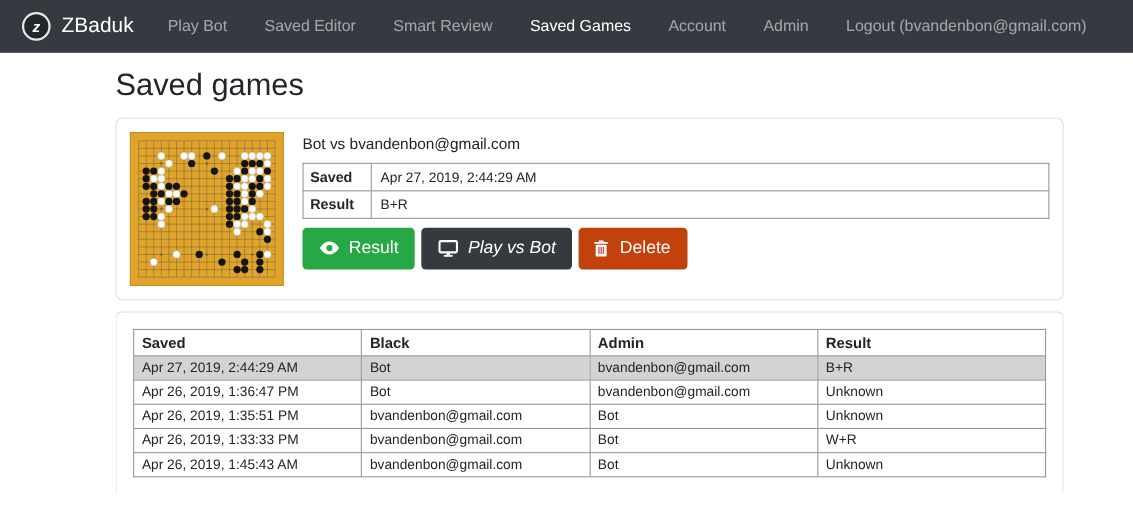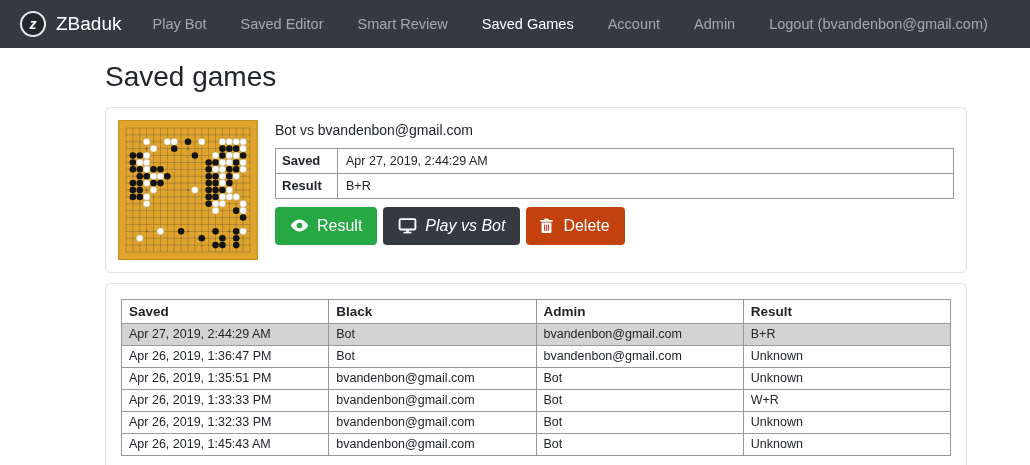--- a/index.html
+++ b/index.html
@@ -303,26 +303,20 @@
           <td>Bot</td>
           <td>Unknown</td>
         </tr>
         <tr>
           <td>Apr 26, 2019, 1:33:33 PM</td>
           <td>bvandenbon@gmail.com</td>
           <td>Bot</td>
           <td>W+R</td>
         </tr>
         <tr>
-          <td>Apr 26, 2019, 1:32:33 PM</td>
-          <td>bvandenbon@gmail.com</td>
-          <td>Bot</td>
-          <td>Unknown</td>
-        </tr>
-        <tr>
           <td>Apr 26, 2019, 1:45:43 AM</td>
           <td>bvandenbon@gmail.com</td>
           <td>Bot</td>
           <td>Unknown</td>
         </tr>
       </tbody>
     </table>
   </div>
 </div>
 

